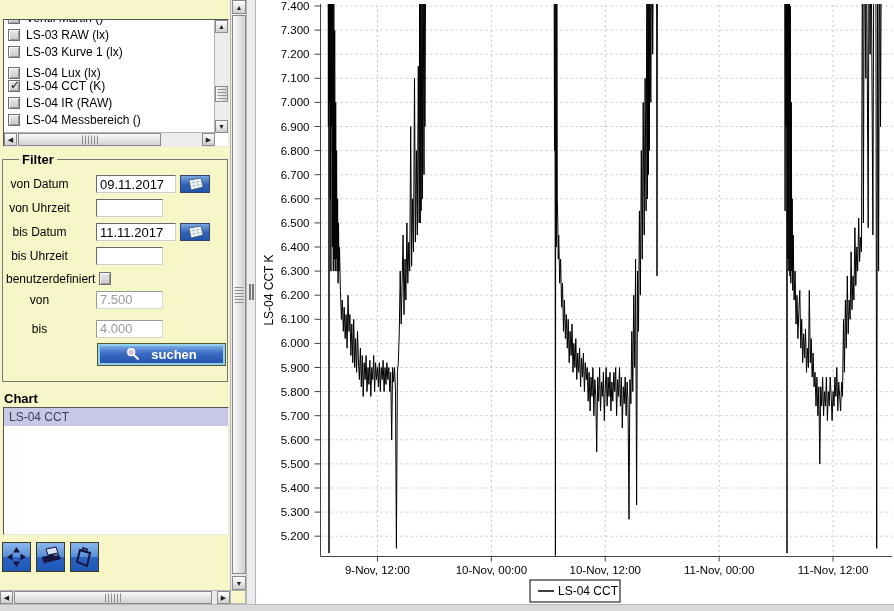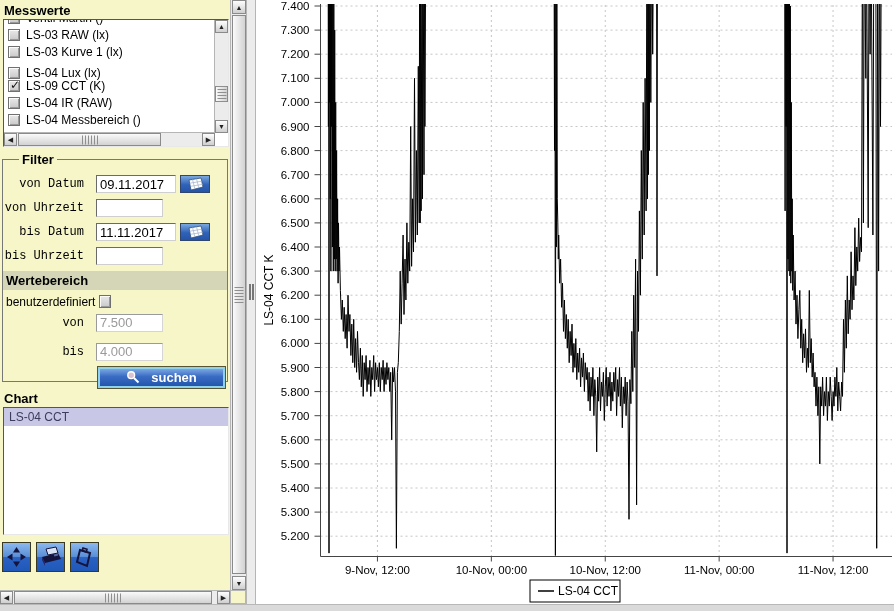--- a/index.html
+++ b/index.html
@@ -31,21 +31,21 @@
             background:repeating-linear-gradient(#8f8f8f 0 1px,transparent 1px 3px); }
 
   
   .mlist-vscroll { right:0; top:0; width:14px; height:113px; }
   .mlist-hscroll { left:0; bottom:0; width:211px; height:14px; }
 
   
   fieldset.filter { position:absolute; left:2px; top:152px; width:226px; height:230px; border:1px solid #777; padding:0; background:#f6f6c8; }
   fieldset.filter legend { font-weight:bold; font-size:13px; margin-left:16px; padding:0 3px; }
   .frow { display:flex; align-items:center; margin:0 0 6px 0; height:18px; }
-  .frow .flabel { width:93px; text-align:right; padding-right:12px; color:#000;font-family:Liberation Mono, monospace; }
+  .frow .flabel { width:93px; text-align:center; padding-right:20px; color:#000; }
   .tinput { height:18px; border:1px solid; border-color:#6a6a6a #cfcfcf #cfcfcf #6a6a6a; background:#fff; font-family:inherit; font-size:13px; padding:0 3px; color:#000; }
   .tinput.date { width:80px; }
   .tinput.time { width:67px; }
   .tinput.range { width:67px; color:#9a9a9a; border-color:#9a9a9a #d5d5d5 #d5d5d5 #9a9a9a; }
   .calbtn { width:30px; height:18px; margin-left:4px; border:1px solid #30466e; background:linear-gradient(#7aa8e0,#2f62b8 55%,#2454a8); display:flex; align-items:center; justify-content:center; padding:0; }
   .wb-band { background:#d5d5b8; height:19px; font-weight:bold; font-size:13px; padding:2px 0 0 3px; margin:2px 0 4px 0; }
   .benrow { display:flex; align-items:center; height:15px; margin:0 0 5px 3px; gap:4px; }
   .suchenrow { display:flex; justify-content:flex-end; margin-top:6px; }
   .suchen { width:129px; height:23px; border:1px solid #555533; outline:0; background:linear-gradient(#8cb6ea,#3a6cc4 45%,#1e50a8); box-shadow:inset 0 0 0 2px #8fd0ea; color:#fff; font-weight:bold; font-size:13px; display:flex; align-items:center; justify-content:center; gap:10px; }
 
@@ -70,21 +70,20 @@
   .bottom-strip { position:absolute; left:0; top:604px; width:894px; height:7px; background:#dadada; border-top:1px solid #b8b8b8; }
 
   svg text { font-family:"Liberation Sans","DejaVu Sans",sans-serif; }
 </style>
 </head>
 <body>
 
 <div class="app">
 
   <div class="sidebar">
-    <div class="sb-header">Messwerte</div>
 
     <div class="measure-box">
       <div class="measure-viewport" id="measureList">
           <div class="mrow" style="top: -11px;">
             <span class="cb"></span>
             <span>Ventil Martin ()</span>
           </div>
           <div class="mrow" style="top: 6px;">
             <span class="cb"></span>
             <span>LS-03 RAW (lx)</span>
@@ -92,21 +91,21 @@
           <div class="mrow" style="top: 23px;">
             <span class="cb"></span>
             <span>LS-03 Kurve 1 (lx)</span>
           </div>
           <div class="mrow" style="top: 44px;">
             <span class="cb"></span>
             <span>LS-04 Lux (lx)</span>
           </div>
           <div class="mrow" style="top: 57px;">
             <span class="cb checked"></span>
-            <span>LS-09 CCT (K)</span>
+            <span>LS-04 CCT (K)</span>
           </div>
           <div class="mrow" style="top: 74px;">
             <span class="cb"></span>
             <span>LS-04 IR (RAW)</span>
           </div>
           <div class="mrow" style="top: 91px;">
             <span class="cb"></span>
             <span>LS-04 Messbereich ()</span>
           </div>
         </div>
@@ -152,21 +151,20 @@
                 <path d="M7.5,2.4 L9.8,11.7 M11.5,1.8 L13.8,11 M4.8,6.2 L17,4.2 M5.7,9.3 L17.8,7.3" stroke="#9fb2cc" stroke-width="0.7" fill="none"></path>
               </svg>
             </button>
           </div>
           <div class="frow">
             <span class="flabel">bis Uhrzeit</span>
             <input class="tinput time" style="">
           </div>
         </div>
 
-      <div class="wb-band">Wertebereich</div>
 
       <div class="benrow">
         <span>benutzerdefiniert</span>
         <span class="cb" style="width:13px;height:13px"></span>
       </div>
 
       <div class="frow" style="height:17px;margin-bottom:12px">
         <span class="flabel">von</span>
         <input class="tinput range" value="7.500" style="">
       </div>

